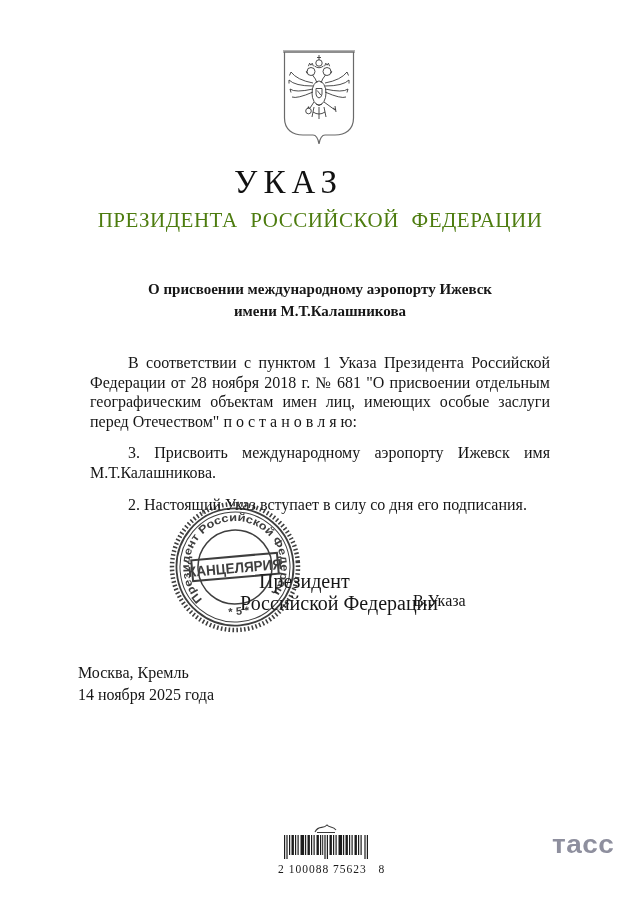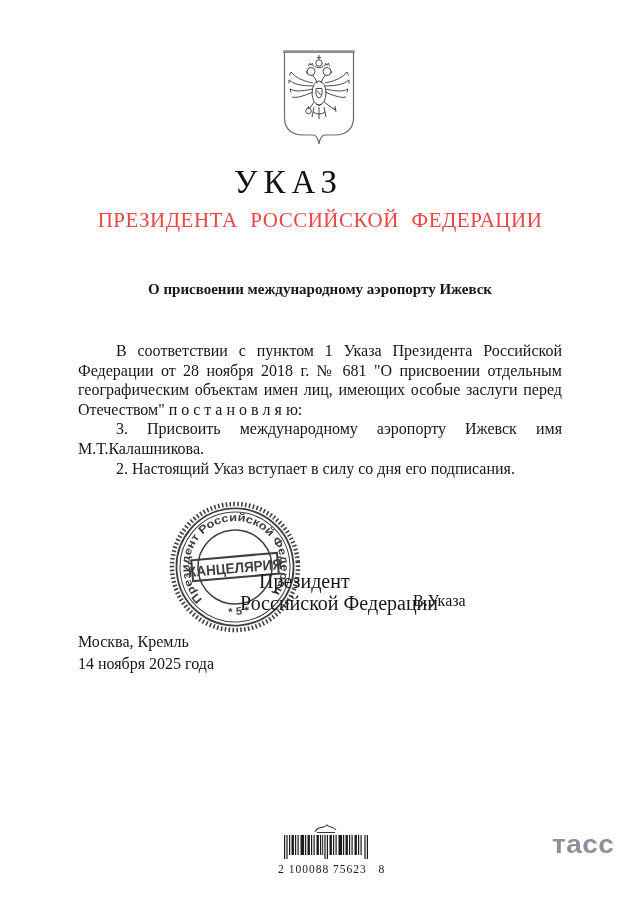--- a/index.html
+++ b/index.html
@@ -5,36 +5,36 @@
   html,body{margin:0;padding:0;background:#ffffff;}
   .page{position:relative;width:640px;height:905px;background:#ffffff;overflow:hidden;
         font-family:"Liberation Serif","DejaVu Serif",serif;color:#161616;}
   .abs{position:absolute;}
 
   .crest{left:283px;top:50px;width:72px;height:98px;}
 
   .title{left:0;top:164px;width:577px;text-align:center;font-size:33px;
          letter-spacing:6px;color:#111;}
   .org-line{left:0;top:208px;width:640px;text-align:center;font-size:21px;
-            letter-spacing:0.5px;word-spacing:7px;color:#ef4444;}
+            letter-spacing:0.5px;word-spacing:7px;color:#4d7c0f;}
 
   .subject{left:0;top:278px;width:640px;text-align:center;font-weight:bold;
            font-size:15px;line-height:22px;}
 
   .body-text{left:78px;top:341px;width:484px;font-size:16px;line-height:19.6px;
              text-align:justify;}
-  .body-text p{margin:0;text-indent:38px;}
+  .body-text p{margin:12px;text-indent:38px;}
 
   .stamp{left:165px;top:497px;width:140px;height:140px;opacity:0.88;}
 
   .sig-block{left:240px;top:570px;width:260px;font-size:20px;line-height:22px;}
   .sig-l1{padding-left:19px;}
   .sig-name{left:413px;top:592px;font-size:16px;}
 
-  .date-block{left:78px;top:631px;font-size:16px;line-height:21.5px;}
+  .date-block{left:78px;top:662px;font-size:16px;line-height:21.5px;}
 
   .barcode-wrap{left:278px;top:822px;width:96px;text-align:center;}
   .barcode-mark{display:block;margin:0 auto 1px auto;}
   .barcode-digits{font-size:11.5px;letter-spacing:1px;color:#1a1a1a;
                   font-family:Liberation Serif, serif;margin-top:0px;white-space:pre;}
 
   .watermark{left:552px;top:830px;font-family:"Liberation Sans","DejaVu Sans",sans-serif;
              font-weight:bold;font-size:28px;letter-spacing:0.5px;transform:scaleY(0.92);
              transform-origin:top left;}
 </style>
@@ -81,20 +81,21 @@
         <path d="M33,38.5 h6 v5.5 q0,3 -3,4 q-3,-1 -3,-4 z M34.2,40.5 l3.6,4.5"></path>
       </g>
     </svg>
   </div>
 
   <div class="abs title">УКАЗ</div>
   <div class="abs org-line">ПРЕЗИДЕНТА РОССИЙСКОЙ ФЕДЕРАЦИИ</div>
 
   <div class="abs subject">
     <div>О присвоении международному аэропорту Ижевск</div>
+    <div>имени М.Т.Калашникова</div>
   </div>
 
   <div class="abs body-text">
     <p>В соответствии с пунктом 1 Указа Президента Российской Федерации от 28 ноября 2018 г. № 681 "О присвоении отдельным географическим объектам имен лиц, имеющих особые заслуги перед Отечеством" п о с т а н о в л я ю:</p>
     <p>3. Присвоить международному аэропорту Ижевск имя М.Т.Калашникова.</p>
     <p>2. Настоящий Указ вступает в силу со дня его подписания.</p>
   </div>
 
   <div class="abs sig-block">
     <div class="sig-l1">Президент</div>

